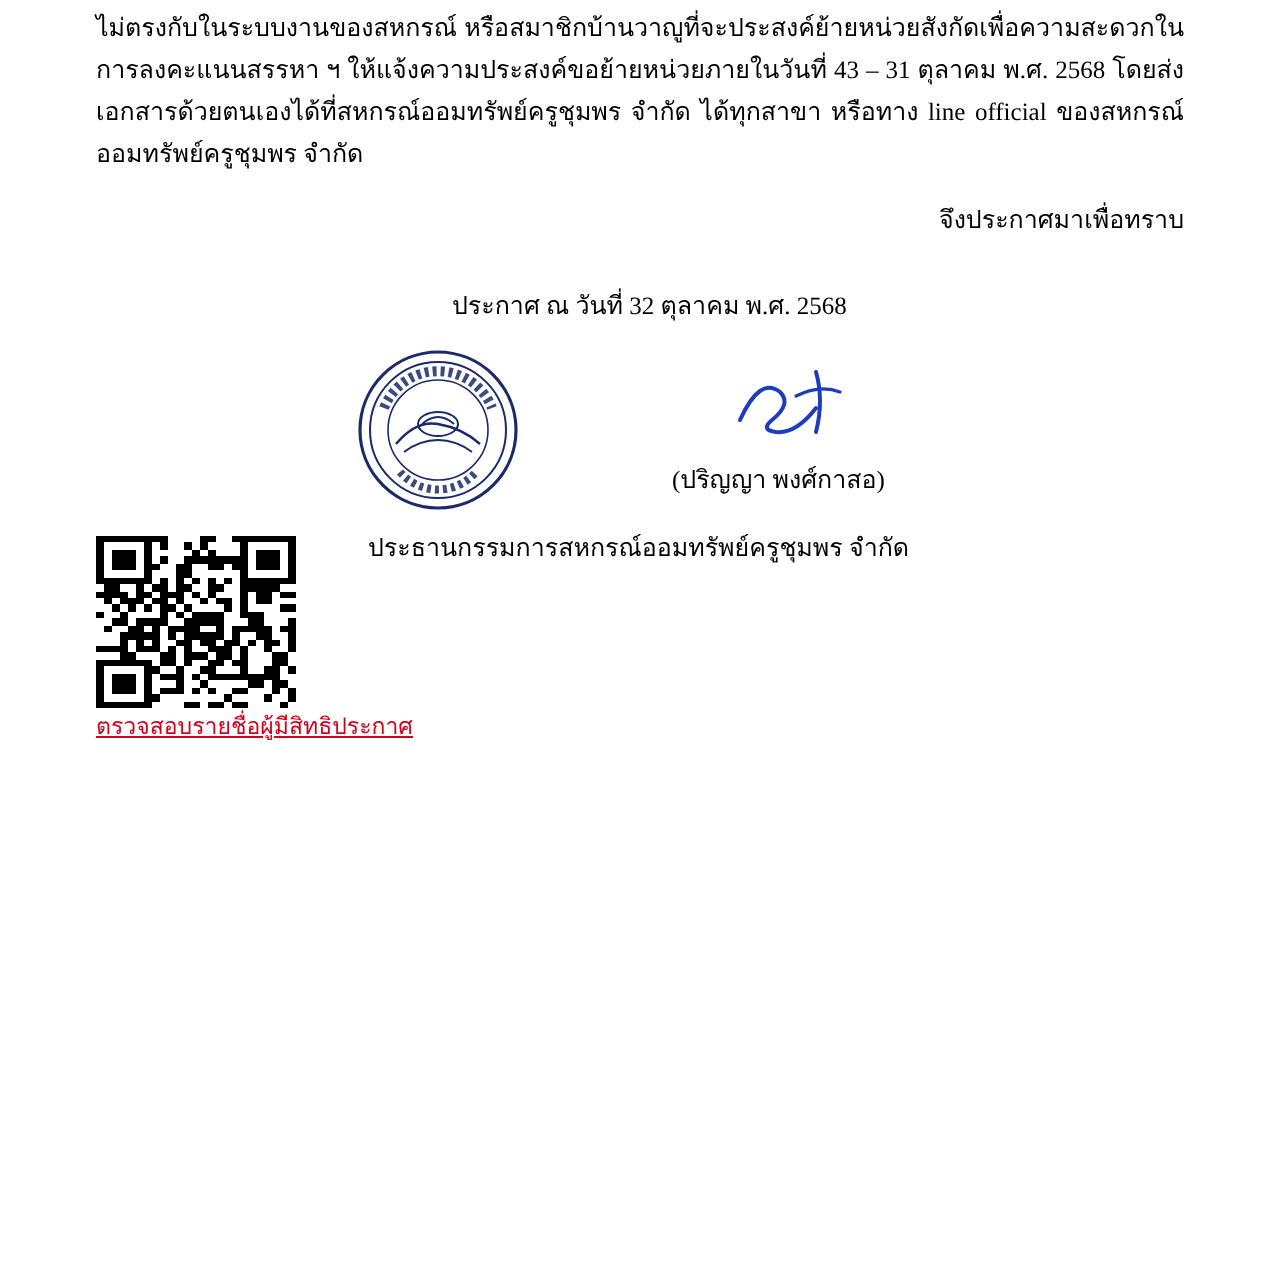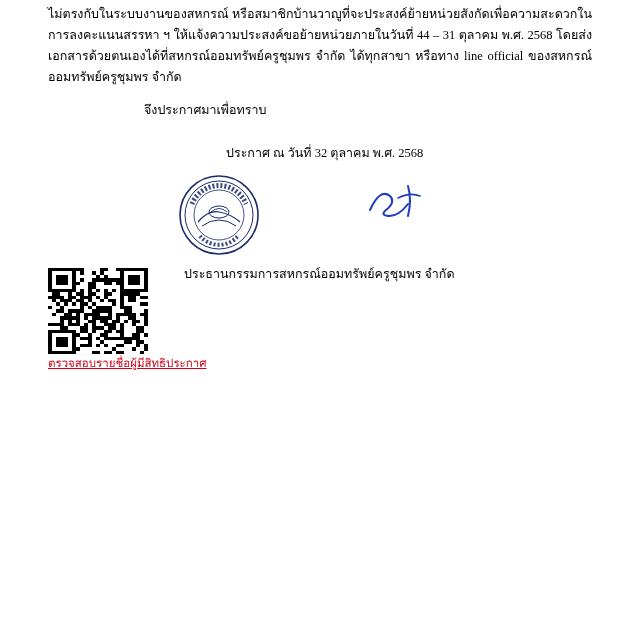--- a/index.html
+++ b/index.html
@@ -30,20 +30,21 @@
     padding-top: 4px;
   }
   .body-text p {
     margin: 0;
   }
   .indent-line {
     margin-top: 12px;
     padding-left: 96px;
     font-size: 12.5px;
     line-height: 21px;
+    text-align: right;
   }
   .date-line {
     margin-top: 22px;
     padding-left: 178px;
     font-size: 12.5px;
     line-height: 21px;
   }
   .sign-block {
     position: relative;
     margin-top: 8px;
@@ -115,21 +116,21 @@
     white-space: nowrap;
     cursor: pointer;
   }
 </style>
 </head>
 <body>
 
 <div class="page">
 
   <div class="body-text">
-    <p>ไม่ตรงกับในระบบงานของสหกรณ์ หรือสมาชิกบ้านวาญูที่จะประสงค์ย้ายหน่วยสังกัดเพื่อความสะดวกในการลงคะแนนสรรหา ฯ ให้แจ้งความประสงค์ขอย้ายหน่วยภายในวันที่ 44 – 31 ตุลาคม พ.ศ. 2568 โดยส่งเอกสารด้วยตนเองได้ที่สหกรณ์ออมทรัพย์ครูชุมพร จำกัด ได้ทุกสาขา หรือทาง line official ของสหกรณ์ออมทรัพย์ครูชุมพร จำกัด</p>
+    <p>ไม่ตรงกับในระบบงานของสหกรณ์ หรือสมาชิกบ้านวาญูที่จะประสงค์ย้ายหน่วยสังกัดเพื่อความสะดวกในการลงคะแนนสรรหา ฯ ให้แจ้งความประสงค์ขอย้ายหน่วยภายในวันที่ 43 – 31 ตุลาคม พ.ศ. 2568 โดยส่งเอกสารด้วยตนเองได้ที่สหกรณ์ออมทรัพย์ครูชุมพร จำกัด ได้ทุกสาขา หรือทาง line official ของสหกรณ์ออมทรัพย์ครูชุมพร จำกัด</p>
   </div>
 
   <div class="indent-line">จึงประกาศมาเพื่อทราบ</div>
 
   <div class="date-line">ประกาศ ณ วันที่  32 ตุลาคม  พ.ศ. 2568</div>
 
   <div class="sign-block">
 
     <div class="seal">
       <svg viewBox="0 0 82 82" width="82" height="82" aria-hidden="true">
@@ -147,20 +148,21 @@
 
 
     <div class="signature">
       <svg viewBox="0 0 86 44" width="86" height="44" aria-hidden="true">
         <path d="M6 30 q10 -22 20 -14 q6 6 -4 14 q-6 5 2 6 q10 1 20 -12" fill="none" stroke="#1f3bbf" stroke-width="2" stroke-linecap="round"></path>
         <path d="M44 6 q4 14 0 30" fill="none" stroke="#1f3bbf" stroke-width="2" stroke-linecap="round"></path>
         <path d="M34 18 q12 -6 22 -2" fill="none" stroke="#1f3bbf" stroke-width="1.6" stroke-linecap="round"></path>
       </svg>
     </div>
 
+    <div class="sign-paren">(ปริญญา  พงศ์กาสอ)</div>
 
     <div class="sign-title">ประธานกรรมการสหกรณ์ออมทรัพย์ครูชุมพร จำกัด</div>
   </div>
 
   <div class="qr">
     <div class="qr-grid" id="qr-grid">
         <i></i>
         <i></i>
         <i></i>
         <i></i>

